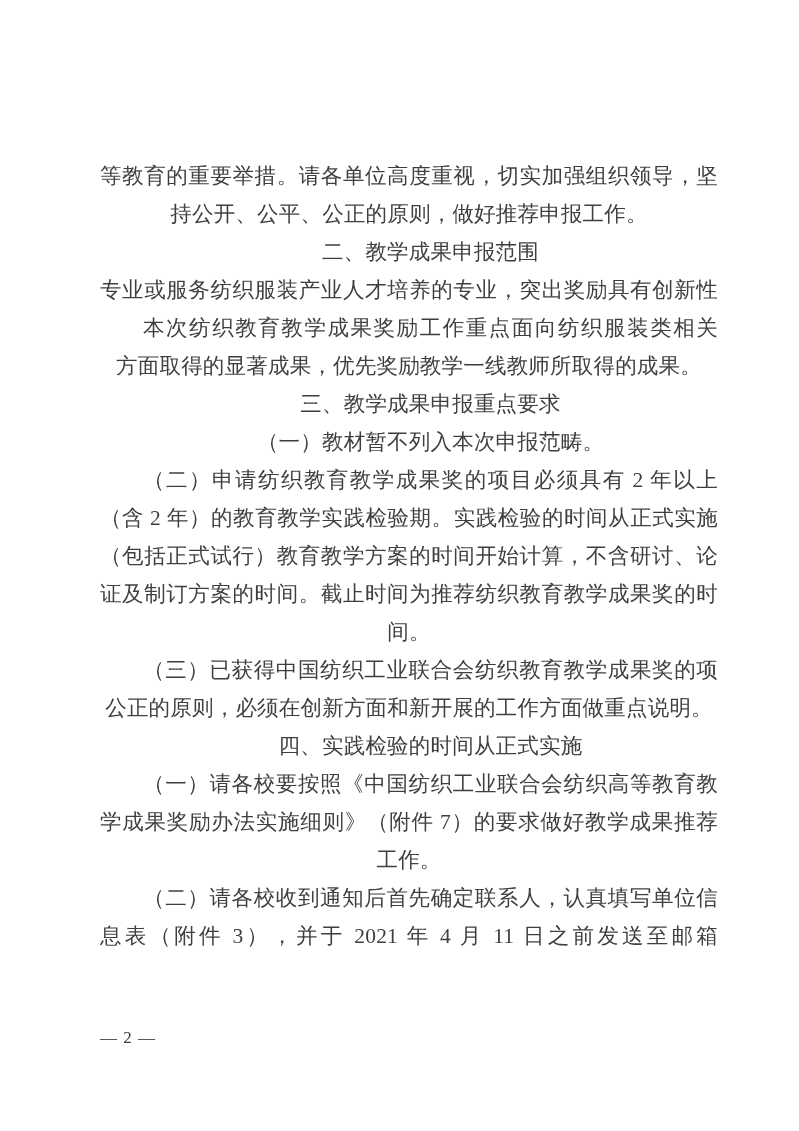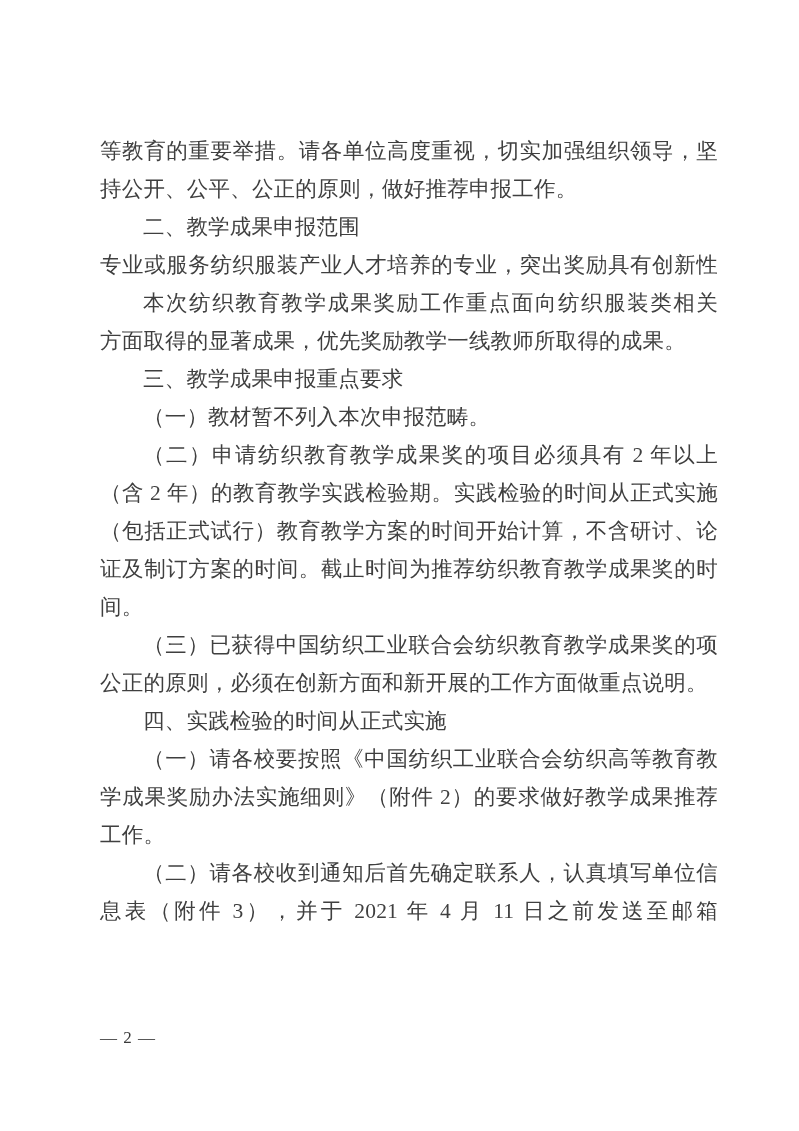--- a/index.html
+++ b/index.html
@@ -12,29 +12,29 @@
     width: 799px;
     height: 1131px;
     background: #ffffff;
     overflow: hidden;
     font-family: "Liberation Serif", "DejaVu Serif", serif;
     color: #3f3f3f;
   }
   .textblock {
     position: absolute;
     left: 100px;
-    top: 132px;
+    top: 157px;
     width: 618px;
   }
   .line {
     font-size: 21.5px;
     line-height: 38px;
     height: 38px;
     white-space: pre-wrap;
-    text-align: left;
+    text-align: center;
     letter-spacing: 0.2px;
   }
   .indent {
     text-indent: 2em;
   }
   .fill {
     text-align: justify;
     text-align-last: justify;
   }
   .page-footer {
@@ -63,19 +63,19 @@
     <div class="line indent">（一）教材暂不列入本次申报范畴。</div>
     <div class="line indent fill">（二）申请纺织教育教学成果奖的项目必须具有 2 年以上</div>
     <div class="line fill">（含 2 年）的教育教学实践检验期。实践检验的时间从正式实施</div>
     <div class="line fill">（包括正式试行）教育教学方案的时间开始计算，不含研讨、论</div>
     <div class="line fill">证及制订方案的时间。截止时间为推荐纺织教育教学成果奖的时</div>
     <div class="line">间。</div>
     <div class="line indent fill">（三）已获得中国纺织工业联合会纺织教育教学成果奖的项</div>
     <div class="line">公正的原则，必须在创新方面和新开展的工作方面做重点说明。</div>
     <div class="line indent">四、实践检验的时间从正式实施</div>
     <div class="line indent fill">（一）请各校要按照《中国纺织工业联合会纺织高等教育教</div>
-    <div class="line fill">学成果奖励办法实施细则》（附件 2）的要求做好教学成果推荐</div>
+    <div class="line fill">学成果奖励办法实施细则》（附件 7）的要求做好教学成果推荐</div>
     <div class="line">工作。</div>
     <div class="line indent fill">（二）请各校收到通知后首先确定联系人，认真填写单位信</div>
     <div class="line fill">息表（附件 3），并于 2021 年 4 月 11 日之前发送至邮箱</div>
   </div>
   <div class="page-footer">— 2 —</div>
 </div>
 
 </body></html>

